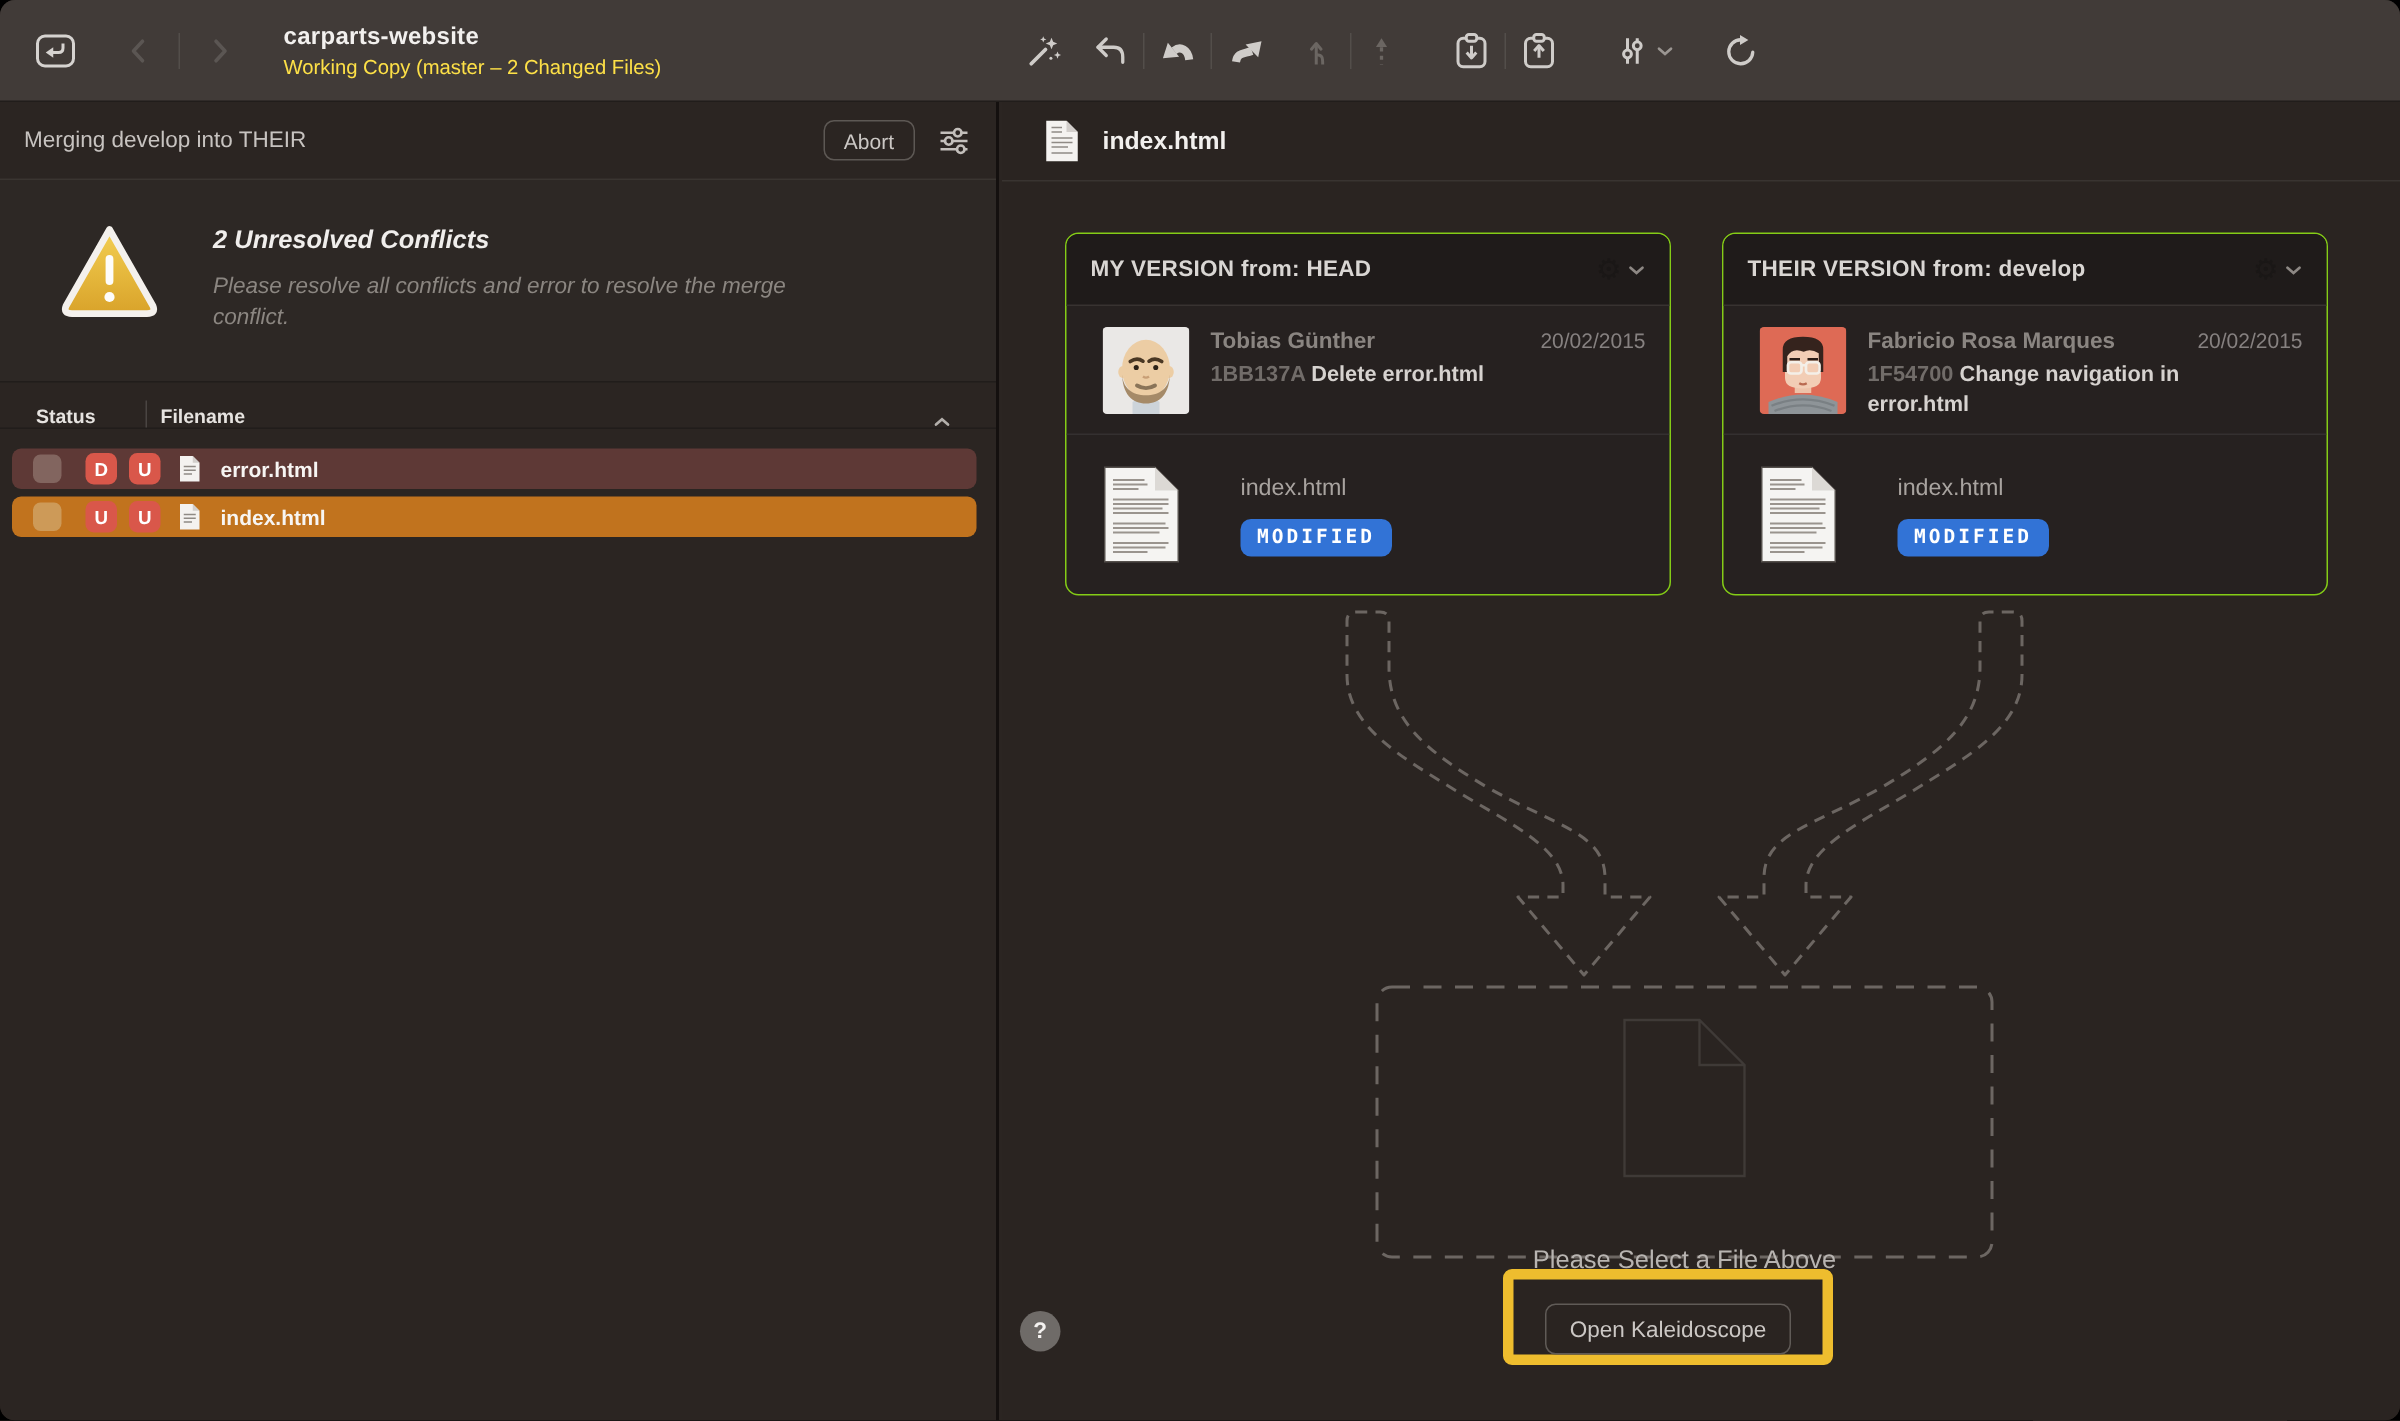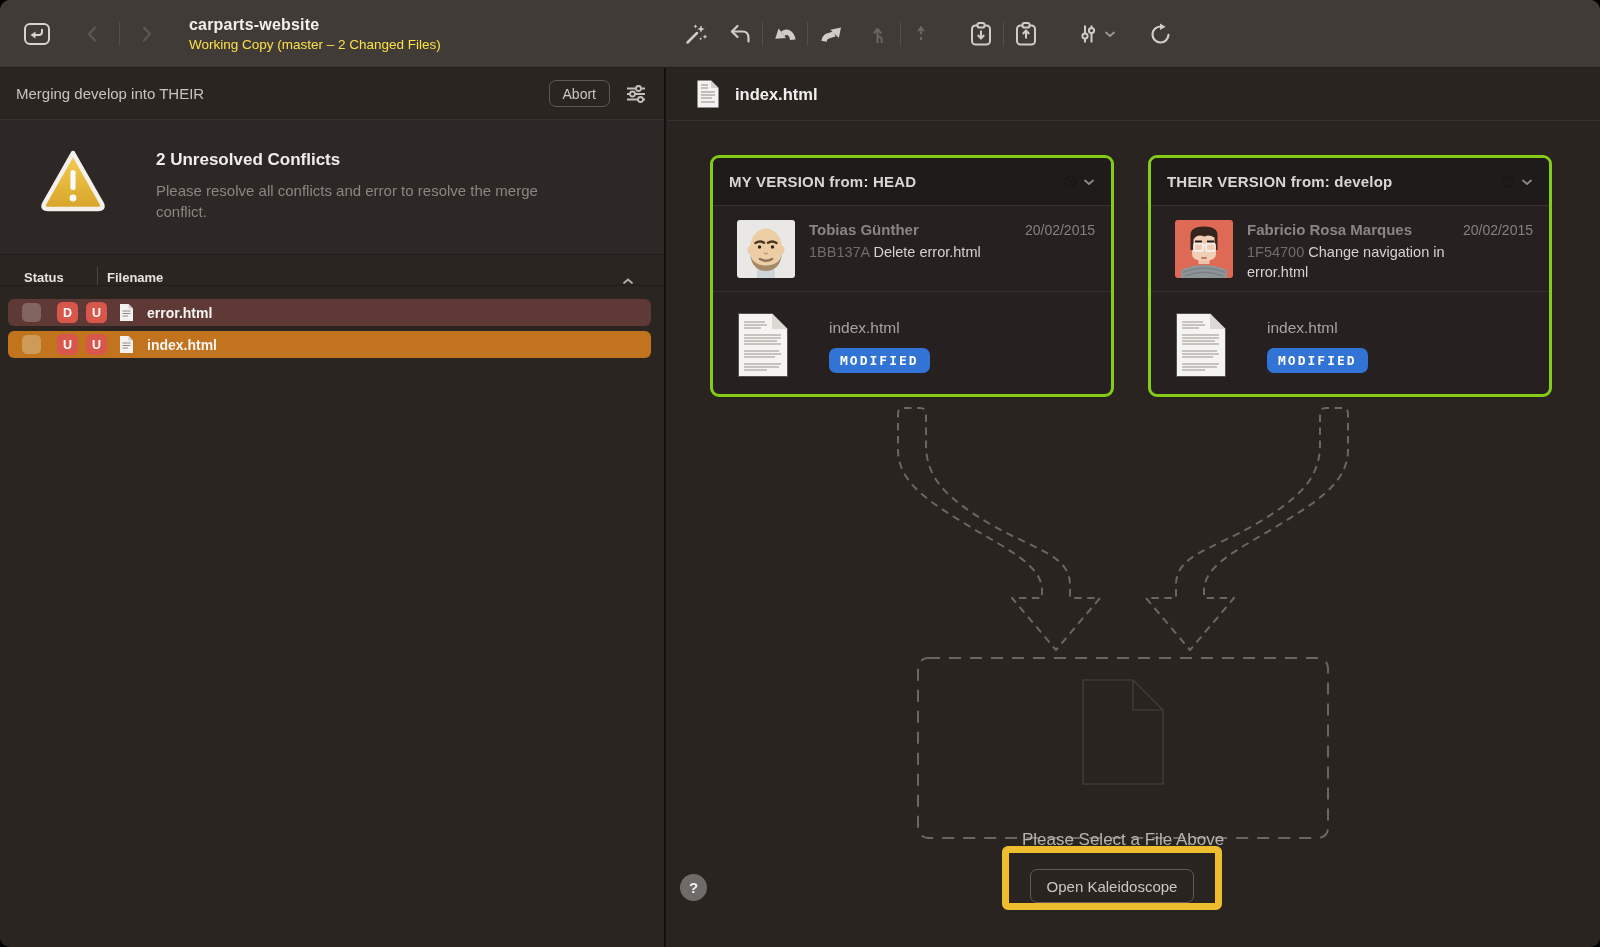--- a/index.html
+++ b/index.html
@@ -25,21 +25,21 @@
   .search-box input { background:transparent; border:none; outline:none; color:#d8d5d2; font-size:15px; font-family:"Liberation Sans",sans-serif; width:100%; margin-left:8px; }
   .search-box input::placeholder { color:#8e8985; }
 
   
   .left-panel { position:absolute; left:0; top:68px; width:666px; bottom:0; background:#2b2522; border-right:2px solid #14100f; }
   .merge-header { height:52px; display:flex; align-items:center; padding:0 16px; border-bottom:1px solid #3a3531; }
   .merge-title { font-size:15px; color:#c7c3c0; }
   .abort-btn { margin-left:auto; height:27px; padding:0 13px; border:1px solid #5d5854; border-radius:7px; color:#cbc7c4; font-size:14px; display:flex; align-items:center; background:transparent; font-family:inherit; }
   .filter-btn { margin-left:14px; color:#c3bfbb; display:flex; }
   .warning-block { padding:26px 24px 0 36px; height:135px; background:#2d2825; border-bottom:1px solid #211d1b; display:flex; }
-  .warn-text { margin-left:46px; padding-top:4px; }
+  .warn-text { margin-left:32px; padding-top:4px;font-style:italic; }
   .warn-title { font-size:17px; font-weight:bold; color:#f0eeec; }
   .warn-msg { font-size:15px; color:#8b8681; margin-top:10px; line-height:1.4; max-width:432px; }
   .table-header { height:31px; display:flex; align-items:flex-end; border-bottom:1px solid #211d1b; font-size:13px; font-weight:bold; color:#e6e3e0; }
   .th-status { margin-left:24px; width:73px; }
   .th-div { width:1px; height:18px; background:#4a4542; margin-right:9px; }
   .th-sort { margin-left:auto; margin-right:30px; display:flex; }
   .file-rows { padding-top:13px; }
   .file-row-item { height:27px; border-radius:6px; margin:0 13px 5px 8px; display:flex; align-items:center; padding-left:14px; }
   .row-red { background:#5e3936; }
   .row-orange { background:#c1731e; }
@@ -50,33 +50,33 @@
   .badge.b1 { margin-left:16px; } .badge.b2 { margin-left:8px; }
   .row-doc { margin-left:12px; display:flex; }
   .row-name { margin-left:13px; font-size:14px; font-weight:600; color:#f7f5f3; }
 
   
   .right-panel { position:absolute; left:668px; top:68px; right:0; bottom:0; background:#2a2421; }
   .file-header { height:53px; display:flex; align-items:center; padding-left:28px; border-bottom:1px solid #393431; }
   .file-header-title { margin-left:15px; font-size:16.5px; font-weight:bold; color:#f2f0ee; }
   .arrows-svg { position:absolute; left:0; top:0; width:932px; height:879px; pointer-events:none; }
 
-  .card { position:absolute; top:87px; width:404px; height:242px; background:#262120; border:3px solid #84cc16; border-radius:9px; overflow:hidden; }
+  .card { position:absolute; top:87px; width:404px; height:242px; background:#262120; border:1px solid #84cc16; border-radius:9px; overflow:hidden; }
   .card.mine { left:42px; } .card.theirs { left:480px; }
   .card-header { height:48px; background:#1f1b1a; border-bottom:1px solid #383331; display:flex; align-items:center; padding:0 16px; }
   .card-header-label { font-size:15px; font-weight:bold; color:#d9d6d3; letter-spacing:.2px; }
   .card-gear { margin-left:auto; display:flex; align-items:center; gap:4px; }
   .gear-glyph { font-size:19px; color:#16131272; color:#1a1716; }
   .commit-row { display:flex; padding:14px 16px 0 24px; height:86px; border-bottom:1px solid #343030; }
   .avatar { width:58px; height:58px; border-radius:3px; overflow:hidden; flex:none; }
   .commit-meta { flex:1; margin-left:14px; padding-top:1px; }
   .cm-line1 { display:flex; align-items:baseline;text-align:center; }
   .commit-author { font-size:15px; font-weight:bold; color:#8a8581; }
   .commit-date { margin-left:auto; font-size:14px; color:#868180; }
-  .cm-line2 { font-size:14.5px; margin-top:5px; line-height:1.35; max-width:254px; }
+  .cm-line2 { font-size:14.5px; margin-top:5px; line-height:1.35; max-width:254px;font-weight:bold; }
   .commit-hash { color:#716c69; }
   .commit-msg { color:#d6d2cf; }
   .file-section { display:flex; padding:20px 16px 0 24px; }
   .fs-meta { margin-left:40px; padding-top:7px; }
   .fs-name { font-size:15.5px; color:#a8a39f; }
   .modified-badge { display:inline-block; margin-top:11px; background:#3273d6; color:#fff; font-family:"DejaVu Sans Mono", monospace; font-weight:bold; font-size:13px; letter-spacing:2px; padding:5px 11px; border-radius:7px; }
 
   .select-hint { position:absolute; left:250px; top:762px; width:410px; text-align:center; font-size:17px; color:#b8b4b1; }
   .kaleido-highlight { position:absolute; left:334px; top:778px; width:220px; height:64px; border:7px solid #eebd2e; border-radius:6px; display:flex; align-items:flex-end; justify-content:center; }
   .kaleido-btn { width:164px; height:34px; border:1px solid #605b57; border-radius:7px; background:transparent; color:#cbc7c4; font-size:15px; font-family:inherit; }

